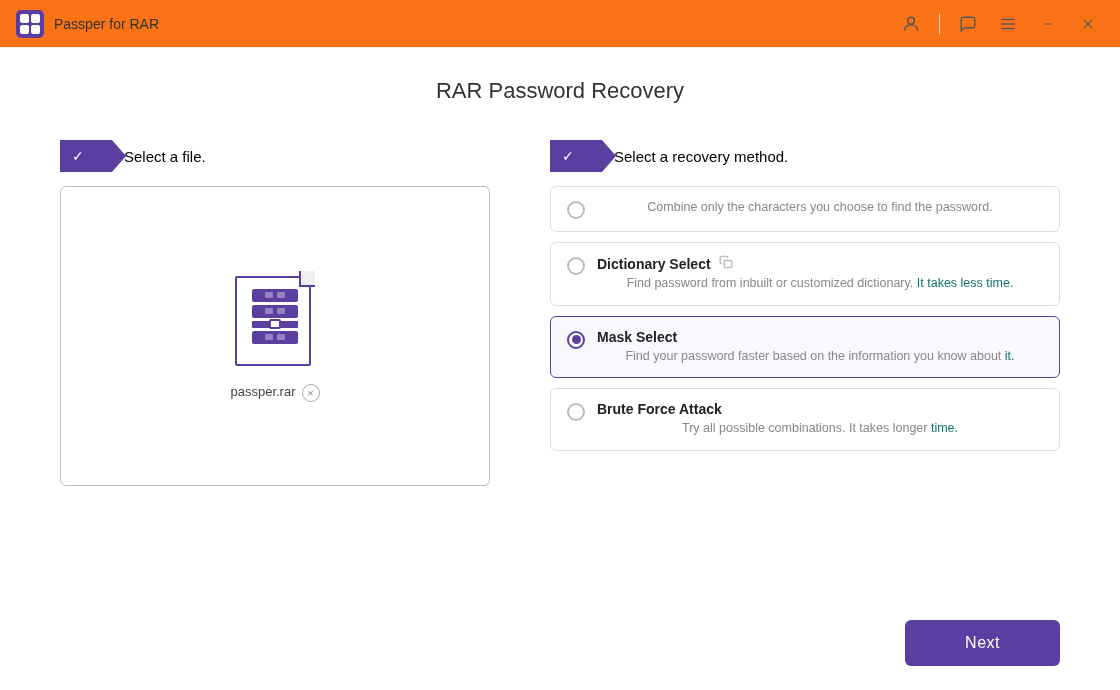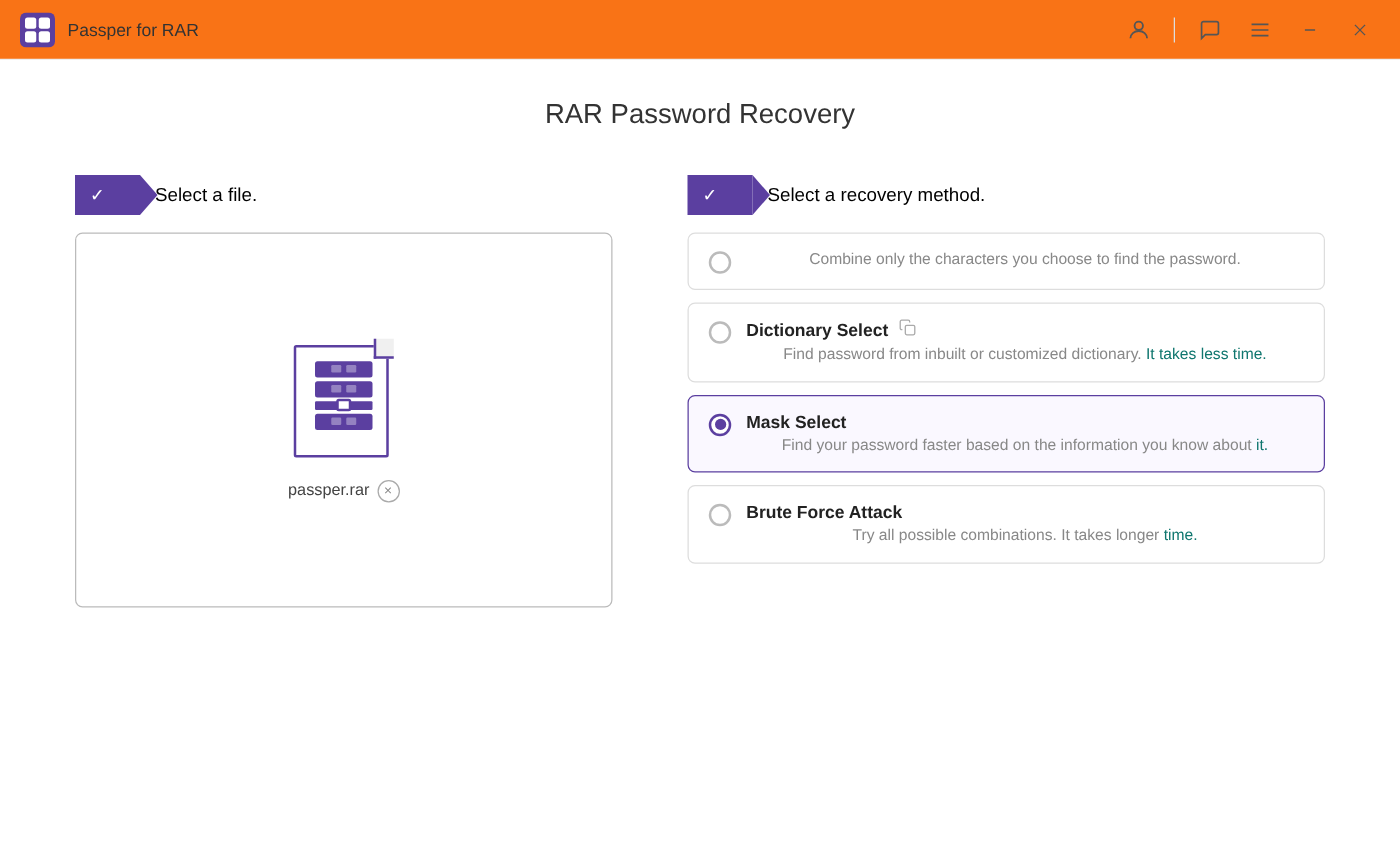--- a/index.html
+++ b/index.html
@@ -435,13 +435,16 @@
             <div class="method-desc">
               <span>Try all possible combinations. It takes longer</span><span class="accent"> time.</span>
             </div>
           </div>
         </div>
 
       </div>
     </div>
   </div>
 
+  <div class="footer">
+    <button class="next-btn">Next</button>
+  </div>
 </div>
 
 </body></html>

